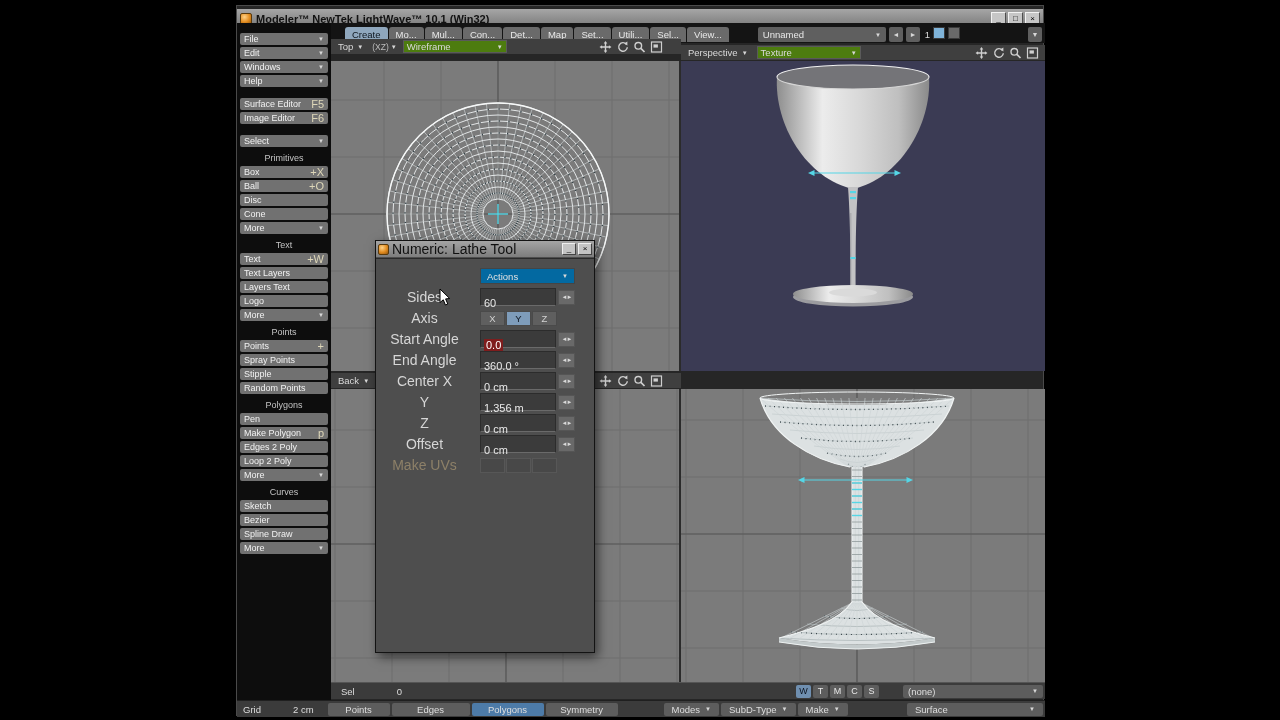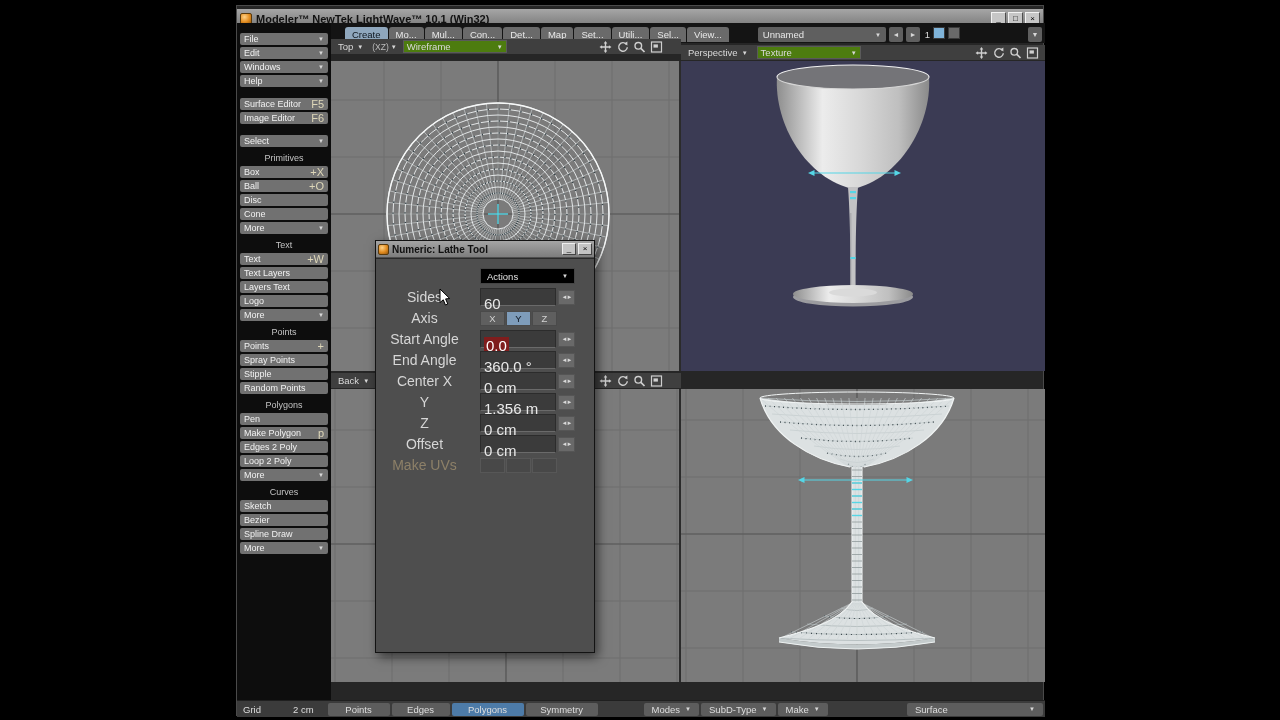--- a/index.html
+++ b/index.html
@@ -54,34 +54,34 @@
   .letter{width:15px;height:13px;margin-right:2px;background:#5d5d5d;border-radius:2px;color:#e8e8e8;font-size:9px;line-height:13px;text-align:center}
   .letter.active{background:#6f8fb0;color:#0c1420}
   .bbtn{height:13px;background:#5d5d5d;border-radius:2px;display:flex;align-items:center;gap:5px;padding:0 8px;margin-right:2px;white-space:nowrap}
   .bbtn.active{background:#4d7ba8}
   .wide-dd{height:13px;background:#5d5d5d;border-radius:2px;display:flex;align-items:center;padding:0 5px}
 
   
   .dialog{position:absolute;left:138px;top:234px;width:220px;height:413px;background:#4e4e4e;border:1px solid #131313;box-shadow:3px 4px 10px rgba(0,0,0,.55);z-index:10}
   .dlg-tb{height:16px;background:linear-gradient(#a4a4a4,#7d7d7d);display:flex;align-items:center;gap:3px;padding:0 2px}
   .dlg-icon{width:11px;height:11px;border-radius:2px;background:radial-gradient(circle at 35% 30%,#ffd287,#e08a1e 55%,#8f5510);border:1px solid #5a3a0c}
-  .dlg-title-text{font-size:10px;font-weight:bold;color:#101010;white-space:nowrap}
+  .dlg-title-text{font-size:14px;font-weight:normal;color:#101010;white-space:nowrap}
   .dlg-tb .win-controls{margin-left:auto}
   .dlg-btn{width:14px;height:12px;background:#c4c4c4;border:1px solid;border-color:#eee #444 #444 #eee;font-size:8px;line-height:10px;text-align:center;color:#000}
   .dlg-body{position:absolute;left:0;right:0;top:17px;bottom:0;border-top:1px solid #2a2a2a;padding-top:9px}
   .drow{display:flex;align-items:center;height:16px;margin:0 4px 5px 0}
   .dlabel{flex:0 0 104px;text-align:center;padding-right:7px;font-size:14px;color:#d6d6d6;white-space:nowrap}
-  .field{width:76px;height:15px;background:#3b3b3b;border:1px solid #2c2c2c;border-bottom-color:#6a6a6a;color:#e9e9e9;font-size:15px;line-height:13px;padding:8px 3px;white-space:nowrap}
+  .field{width:76px;height:15px;background:#3b3b3b;border:1px solid #2c2c2c;border-bottom-color:#6a6a6a;color:#e9e9e9;font-size:11px;line-height:13px;padding:8px 3px;white-space:nowrap}
   .sel-text{background:#7f1d1d;color:#fff;padding:0 2px}
   .stepper{width:17px;height:15px;margin-left:2px;background:#696969;border:1px solid #555;color:#d9d9d9;font-size:6px;line-height:13px;text-align:center;letter-spacing:-1px}
   .seg{display:flex}
   .seg-btn{width:25px;height:15px;background:#5f5f5f;border:1px solid #4a4a4a;color:#d2d2d2;font-size:9.5px;text-align:center;line-height:13px;margin-right:1px}
   .seg-btn.active{background:#7e9cba;color:#0e1620}
   .seg-btn.disabled{background:#484848;border-color:#575757}
-  .actions-dd{width:95px;height:16px;background:#000000;border:1px solid #454545;display:flex;align-items:center;padding:0 6px;gap:4px;font-size:9.5px;color:#e2e2e2}
+  .actions-dd{width:95px;height:16px;background:#0369a1;border:1px solid #454545;display:flex;align-items:center;padding:0 6px;gap:4px;font-size:9.5px;color:#e2e2e2}
   .actions-dd .dd{margin-left:auto}
   .drow.disabled .dlabel{color:#8d8068}
 
   .cursor{position:absolute;left:439px;top:288px;width:12px;height:19px;z-index:30}
 </style>
 </head>
 <body>
 
 <div class="stage">
   <div class="app">
@@ -618,26 +618,40 @@
           <line x1="180.375" y1="214" x2="244.25" y2="250" stroke="#ccd3d5" stroke-width="0.6"></line>
           <line x1="181" y1="214" x2="254" y2="250" stroke="#ccd3d5" stroke-width="0.6"></line>
           <path d="M171 213 C 158 232 126 242 98 249" fill="none" stroke="#f1f4f4" stroke-width="1.2"></path>
           <path d="M181 213 C 194 232 226 242 254 249" fill="none" stroke="#f1f4f4" stroke-width="1.2"></path>
           <path d="M98 253 Q 176 267 254 253" fill="none" stroke="#eef2f2" stroke-width="1"></path>
           <line x1="122" y1="91" x2="227" y2="91" stroke="#55d6e6" stroke-width="1.2"></line>
           <path d="M117 91 l6.5 -3 v6 z" fill="#55d6e6"></path>
           <path d="M232 91 l-6.5 -3 v6 z" fill="#55d6e6"></path>
         </svg></div>
 
+    <div class="row1">
+      <span style="margin-left:10px">Sel</span>
+      <span style="margin-left:42px">0</span>
+      <span style="margin-left:auto"></span>
+      <span class="letter active">W</span>
+      <span class="letter">T</span>
+      <span class="letter">M</span>
+      <span class="letter">C</span>
+      <span class="letter">S</span>
+      <span class="wide-dd" style="width:140px;margin-left:22px;margin-right:2px">
+        <span>(none)</span>
+        <span class="dd" style="margin-left:auto">▼</span>
+      </span>
+    </div>
 
     <div class="row2">
       <span style="margin-left:6px">Grid</span>
       <span style="margin-left:32px;margin-right:14px">2 cm</span>
       <span class="bbtn" style="width:62px;justify-content:center">Points</span>
-      <span class="bbtn" style="width:58px;justify-content:center">Edges</span>
+      <span class="bbtn" style="width:78px;justify-content:center">Edges</span>
       <span class="bbtn active" style="width:72px;justify-content:center">Polygons</span>
       <span class="bbtn" style="width:72px;justify-content:center">Symmetry</span>
       <span class="bbtn" style="margin-left:44px">
           <span>Modes</span>
           <span class="dd">▼</span>
         </span>
       <span class="bbtn">
           <span>SubD-Type</span>
           <span class="dd">▼</span>
         </span>

